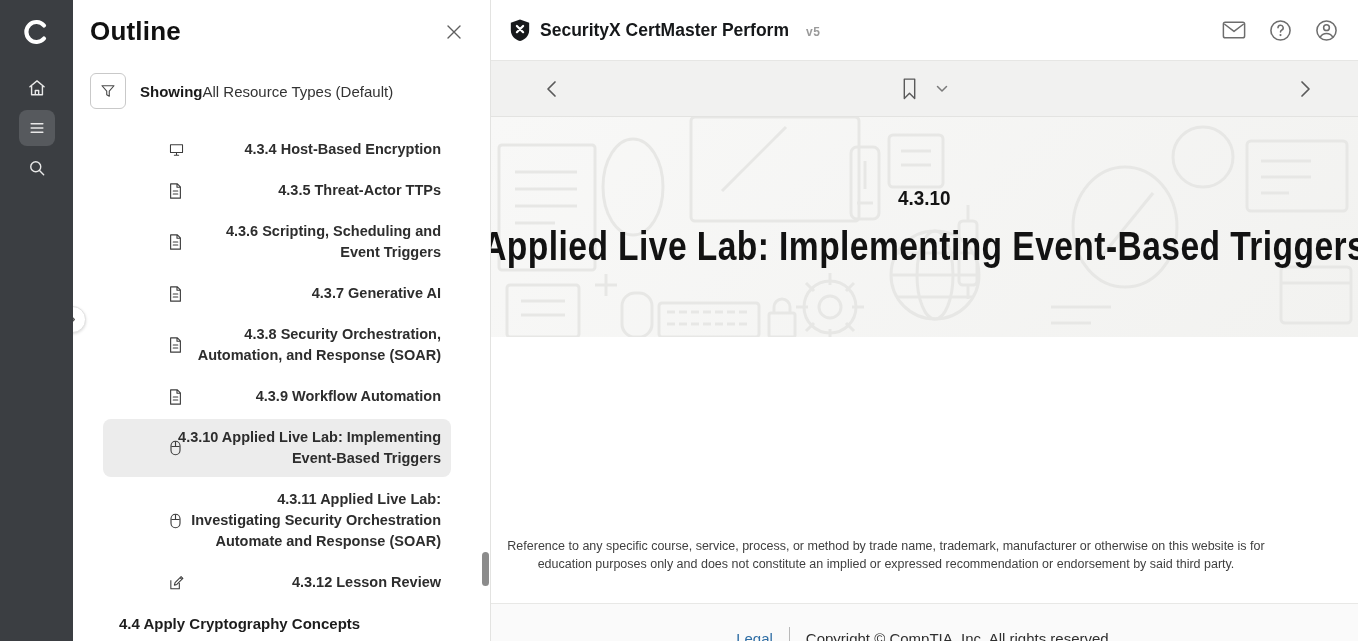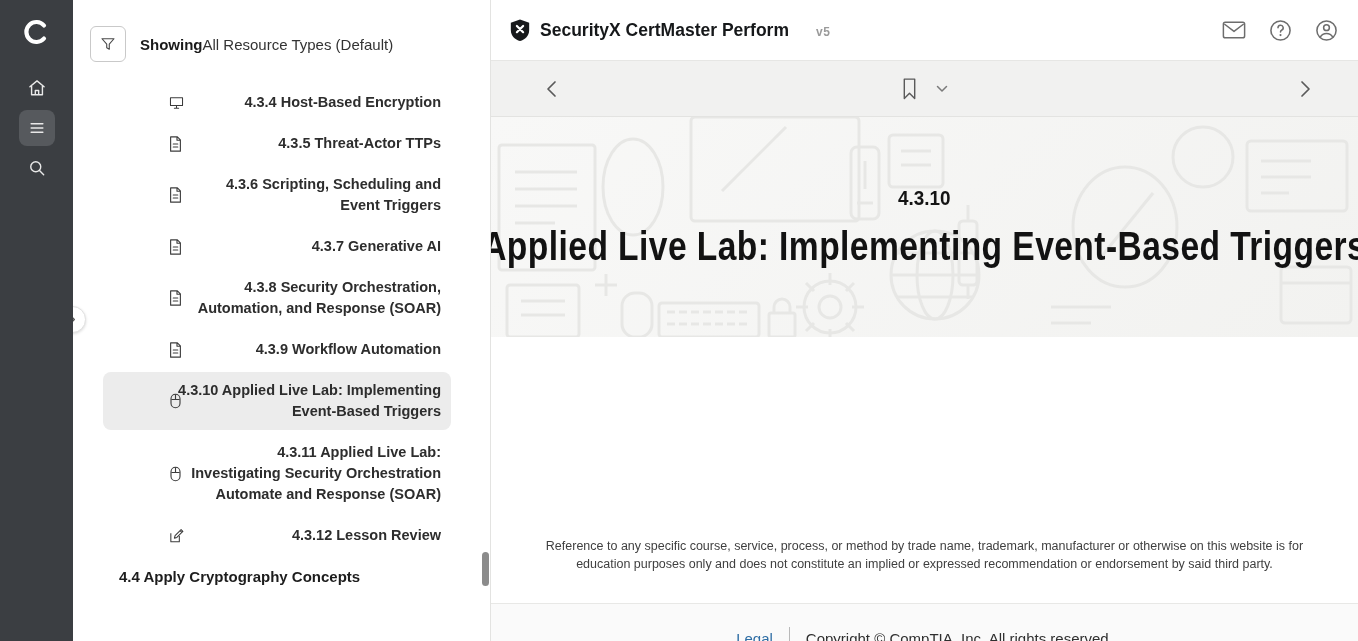--- a/index.html
+++ b/index.html
@@ -36,37 +36,37 @@
   .o-section{margin:14px 0 0 46px;font-size:15px;font-weight:700;color:#1d1d1d;cursor:pointer;}
 
   .panel-scrollthumb{position:absolute;right:1px;top:552px;width:7px;height:34px;background:#8b8b8b;border-radius:4px;}
   .expand-btn{position:absolute;left:-14px;top:306px;width:27px;height:27px;background:#fff;border:1px solid #e1e1e1;border-radius:50%;box-shadow:0 1px 3px rgba(0,0,0,.15);display:flex;align-items:center;justify-content:center;cursor:pointer;}
 
   
   .main{flex:1;height:641px;display:flex;flex-direction:column;background:#fff;min-width:0;}
   .topbar{height:61px;background:#fff;border-bottom:1px solid #e6e6e4;display:flex;align-items:center;padding:0 20px 0 18px;flex:0 0 auto;}
   .brand{display:flex;align-items:center;gap:9px;}
   .brand-name{font-size:17.5px;font-weight:700;color:#16181a;}
-  .brand-ver{font-size:12px;font-weight:700;color:#9a9a9a;margin-left:18px;margin-top:3px;letter-spacing:.5px;}
+  .brand-ver{font-size:12px;font-weight:700;color:#9a9a9a;margin-left:8px;margin-top:3px;letter-spacing:.5px;}
   .topbar-right{margin-left:auto;display:flex;align-items:center;gap:23px;}
   .top-icon{cursor:pointer;display:flex;align-items:center;justify-content:center;}
 
   .navbar{height:56px;background:var(--navbar-bg);border-bottom:1px solid #e3e3e1;display:flex;align-items:center;position:relative;flex:0 0 auto;}
   .nav-prev{position:absolute;left:48px;cursor:pointer;padding:6px;}
   .nav-next{position:absolute;right:40px;cursor:pointer;padding:6px;}
   .nav-center{margin:0 auto;display:flex;align-items:center;gap:18px;}
   .bookmark-btn,.bookmark-expand{cursor:pointer;display:flex;align-items:center;}
 
   .hero{height:220px;background:linear-gradient(135deg,#f8f8f7 0%,#f2f2f0 100%);position:relative;overflow:hidden;flex:0 0 auto;}
   .hero-pattern{position:absolute;inset:0;width:100%;height:100%;}
   .hero-inner{position:relative;height:100%;display:flex;flex-direction:column;align-items:center;justify-content:center;gap:14px;}
   .hero-num{font-size:21px;font-weight:700;color:#141414;transform:scaleX(.9);}
   .hero-title{font-size:40px;font-weight:700;color:#121212;white-space:nowrap;transform:scaleX(.84);letter-spacing:.5px;}
 
-  .content{flex:1;background:#fff;display:flex;flex-direction:column;justify-content:flex-end;align-items:center;padding-bottom:30px;min-height:0;}
+  .content{flex:1;background:#fff;display:flex;flex-direction:column;justify-content:flex-end;align-items:flex-start;padding-bottom:30px;min-height:0;}
   .disclaimer{width:790px;text-align:center;font-size:12.5px;line-height:18px;color:#3f3f3f;}
 
   .footer{height:38px;background:var(--footer-bg);border-top:1px solid #e8e8e6;display:flex;justify-content:center;align-items:flex-start;padding-top:23px;gap:0;flex:0 0 auto;}
   .footer-inner{display:flex;align-items:center;gap:16px;font-size:15px;}
   .legal-link{color:var(--link-blue);cursor:pointer;text-decoration:none;}
   .footer-sep{width:1px;height:22px;background:#b9b9b9;}
   .copyright{color:#2f2f2f;}
 </style>
 </head>
 <body>
@@ -91,20 +91,28 @@
     <div class="rail-btn">
       <svg width="20" height="20" viewBox="0 0 24 24">
         <circle cx="10.5" cy="10.5" r="6" fill="none" stroke="#e8e8e8" stroke-width="1.7"></circle>
         <path d="M15 15l5 5" stroke="#e8e8e8" stroke-width="1.7" stroke-linecap="round"></path>
       </svg>
     </div>
   </div>
 </nav>
 
 <aside class="outline">
+  <div class="outline-head">
+    <h1 class="outline-title">Outline</h1>
+    <div class="close-btn">
+      <svg width="20" height="20" viewBox="0 0 20 20">
+        <path d="M4 4l12 12M16 4L4 16" stroke="#5f5f5f" stroke-width="1.4" stroke-linecap="round"></path>
+      </svg>
+    </div>
+  </div>
 
   <div class="filter-row">
     <div class="filter-btn">
       <svg width="18" height="18" viewBox="0 0 24 24">
         <path d="M4 5h16l-6.3 7.2V19l-3.4-2v-4.8Z" fill="none" stroke="#4a4a4a" stroke-width="1.5" stroke-linejoin="round"></path>
       </svg>
     </div>
     <span class="filter-showing">Showing</span>
     <span class="filter-value">All Resource Types (Default)</span>
   </div>

